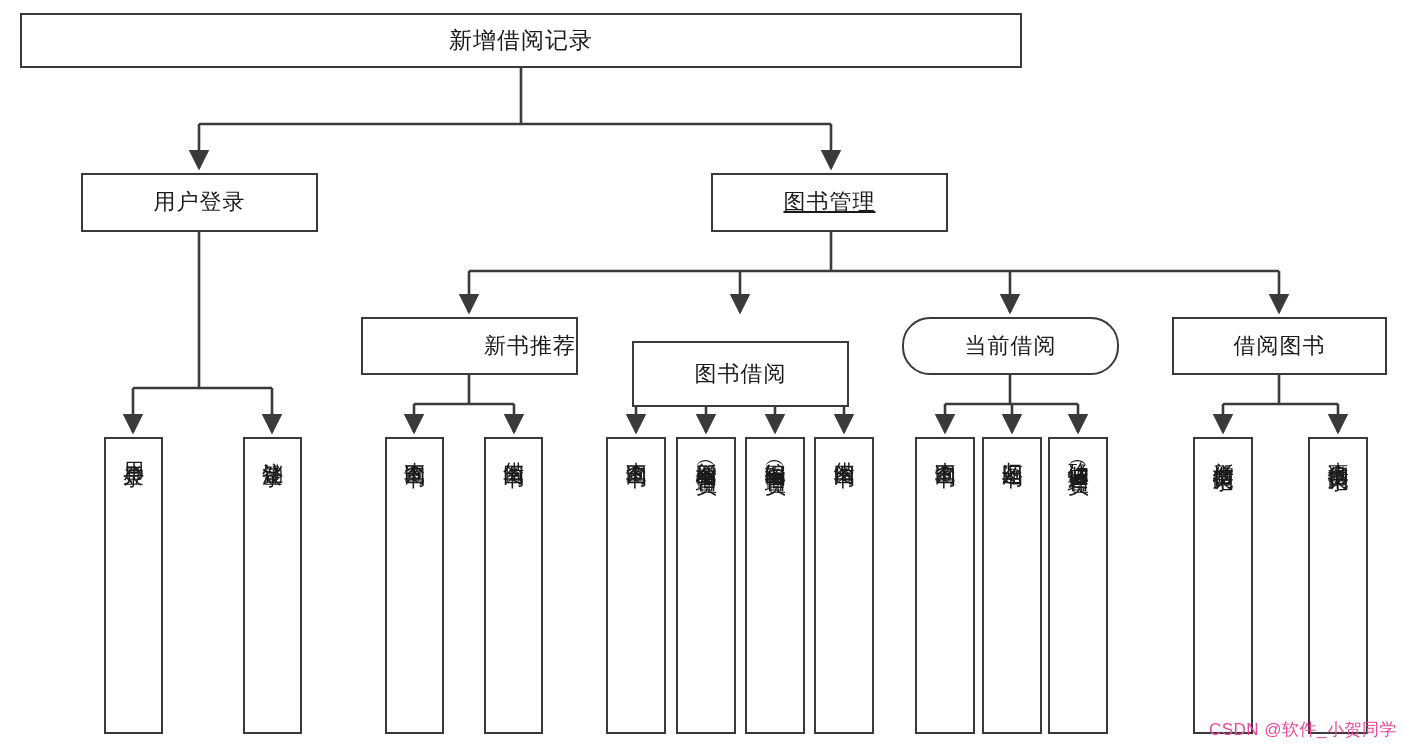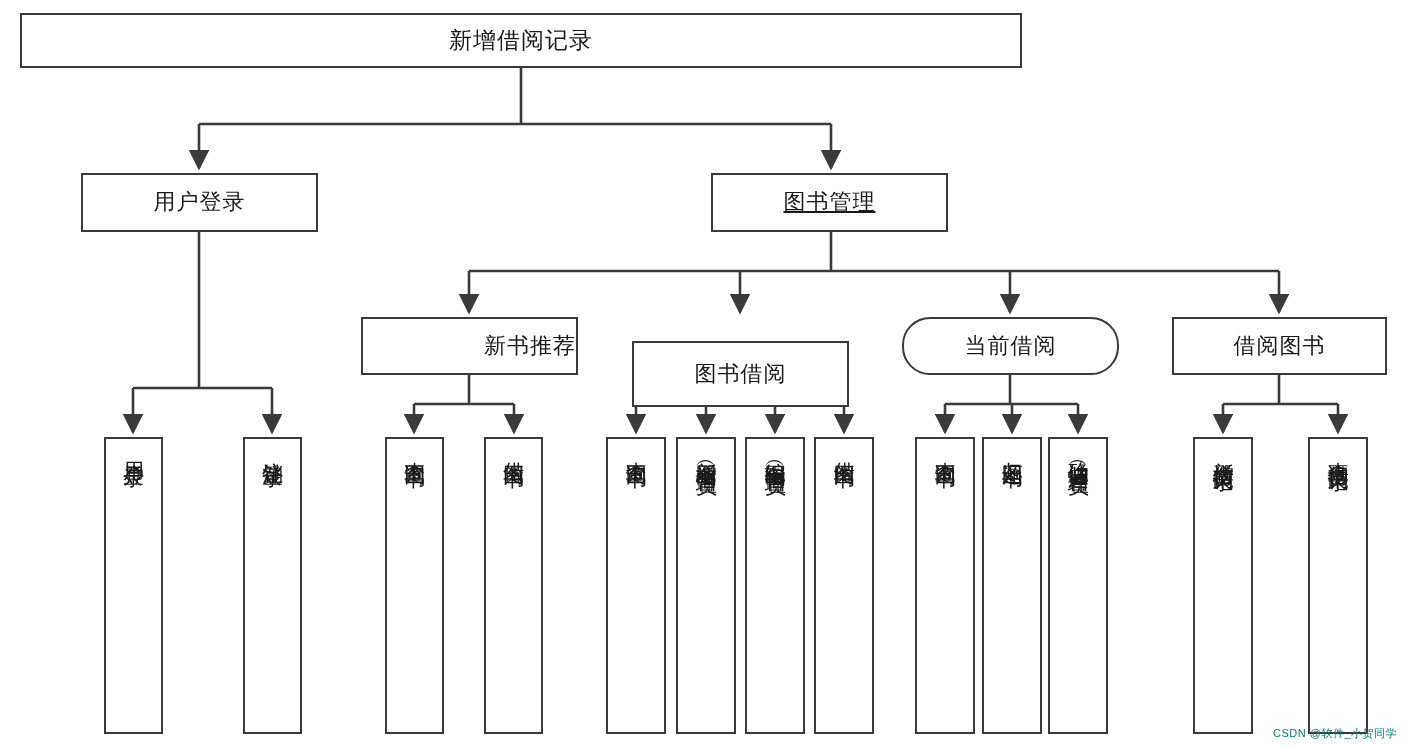--- a/index.html
+++ b/index.html
@@ -56,22 +56,22 @@
     font-size: 21px;
     line-height: 1.16;
     letter-spacing: 2px;
     white-space: nowrap;
     color: #1a1a1a;
   }
   .watermark {
     position: absolute;
     right: 8px;
     bottom: 6px;
-    font-size: 11px;
-    color: #0f766e;
+    font-size: 17px;
+    color: #ec4899;
     letter-spacing: 0.5px;
     white-space: nowrap;
     font-family: "Liberation Sans", "DejaVu Sans", sans-serif;
   }
 </style>
 </head>
 <body>
 
 <div id="canvas">
 

